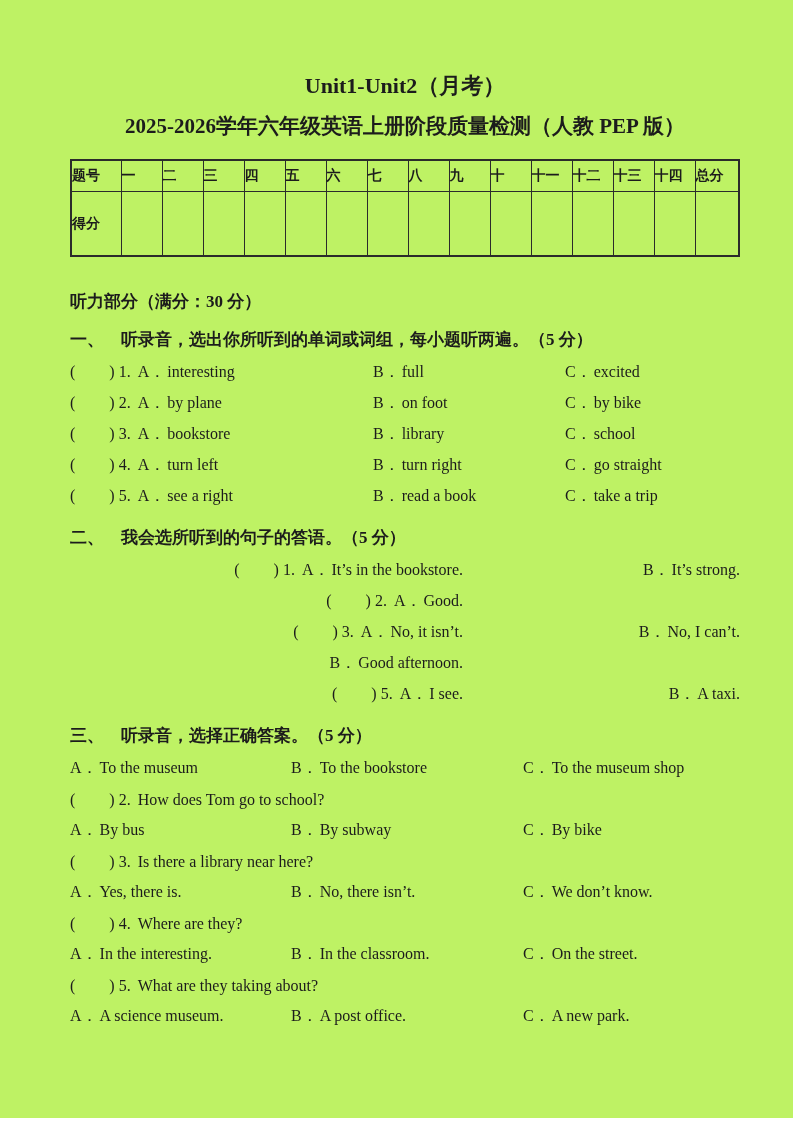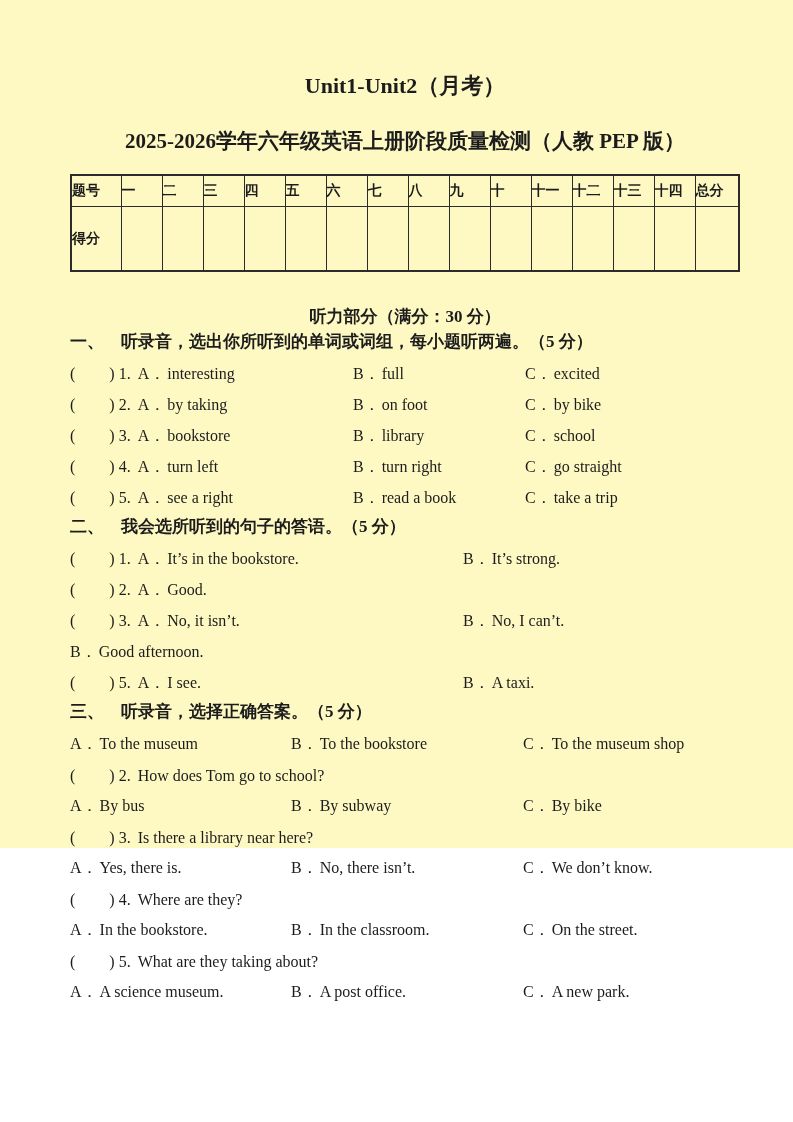--- a/index.html
+++ b/index.html
@@ -5,36 +5,36 @@
   html,body{margin:0;padding:0;}
   body{
     width:793px;height:1122px;
     background:#ffffff;
     color:#1c1c1c;
     font-family:"Liberation Serif","DejaVu Serif",serif;
     position:relative;
     overflow:hidden;
   }
   .page{
-    width:793px;height:848px;
-    background:#fef9c3;
+    width:793px;height:1118px;
+    background:#bef264;
   }
   .content{
     padding:0 53px 0 70px; 
   }
   
   .title1{
     padding-top:72px;
     text-align:center;
     font-size:22px;
     font-weight:bold;
     line-height:28px;
   }
   .title2{
-    margin-top:28px;
+    margin-top:13px;
     text-align:center;
     font-size:21px;
     font-weight:bold;
     line-height:27px;
   }
   
   table.score{
     margin:19px 0 0 0;
     width:670px;
     border-collapse:collapse;
@@ -45,43 +45,43 @@
     border:1px solid #2b2b2b;
     font-size:14px;
     font-weight:bold;
     padding:0;
   }
   table.score tr.hdr td{height:30px;}
   table.score tr.scr td{height:63px;}
   
   .part-heading{
     margin-top:33px;
-    text-align:center;
     font-size:17px;
     font-weight:bold;
     line-height:24px;
   }
   .sec-title{
+    margin-top:13px;
     font-size:17px;
     font-weight:bold;
     line-height:26px;
     height:26px;
     white-space:nowrap;
   }
   .sec-no{display:inline-block;margin-right:17px;}
   .rows{margin-top:4px;}
   .line{
     height:31px;
     display:grid;
     align-items:center;
     font-size:16px;
     white-space:nowrap;
   }
-  .sec1-row{grid-template-columns:283px 172px 1fr;}
-  .sec2-row{grid-template-columns:393px 1fr;}
+  .sec1-row{grid-template-columns:283px 172px 1fr;gap:20px;}
+  .sec2-row{grid-template-columns:393px 1fr;text-align:right;}
   .sec3-q{grid-template-columns:1fr;}
   .sec3-opt{grid-template-columns:221px 232px 1fr;}
   .paren-gap{display:inline-block;width:34px;}
   .num{margin:0 7px 0 4px;}
   .letter{margin-right:2px;}
   .opt .letter{margin-right:2px;}
 </style>
 </head>
 <body>
 
@@ -157,21 +157,21 @@
     </div>
     <div class="rows">
 
       <div class="line sec1-row">
         <span><span><span>(</span><span class="paren-gap"></span><span>)</span></span><span class="num">1.</span><span class="letter">A．</span><span>interesting</span></span>
         <span class="opt"><span class="letter">B．</span><span>full</span></span>
         <span class="opt"><span class="letter">C．</span><span>excited</span></span>
       </div>
 
       <div class="line sec1-row">
-        <span><span><span>(</span><span class="paren-gap"></span><span>)</span></span><span class="num">2.</span><span class="letter">A．</span><span>by taking</span></span>
+        <span><span><span>(</span><span class="paren-gap"></span><span>)</span></span><span class="num">2.</span><span class="letter">A．</span><span>by plane</span></span>
         <span class="opt"><span class="letter">B．</span><span>on foot</span></span>
         <span class="opt"><span class="letter">C．</span><span>by bike</span></span>
       </div>
 
       <div class="line sec1-row">
         <span><span><span>(</span><span class="paren-gap"></span><span>)</span></span><span class="num">3.</span><span class="letter">A．</span><span>bookstore</span></span>
         <span class="opt"><span class="letter">B．</span><span>library</span></span>
         <span class="opt"><span class="letter">C．</span><span>school</span></span>
       </div>
 
@@ -243,21 +243,21 @@
       <div class="line sec3-opt">
         <span class="opt"><span class="letter">A．</span><span>Yes, there is.</span></span>
         <span class="opt"><span class="letter">B．</span><span>No, there isn’t.</span></span>
         <span class="opt"><span class="letter">C．</span><span>We don’t know.</span></span>
       </div>
 
       <div class="line sec3-q">
         <span><span><span>(</span><span class="paren-gap"></span><span>)</span></span><span class="num">4.</span><span>Where are they?</span></span>
       </div>
       <div class="line sec3-opt">
-        <span class="opt"><span class="letter">A．</span><span>In the bookstore.</span></span>
+        <span class="opt"><span class="letter">A．</span><span>In the interesting.</span></span>
         <span class="opt"><span class="letter">B．</span><span>In the classroom.</span></span>
         <span class="opt"><span class="letter">C．</span><span>On the street.</span></span>
       </div>
 
       <div class="line sec3-q">
         <span><span><span>(</span><span class="paren-gap"></span><span>)</span></span><span class="num">5.</span><span>What are they taking about?</span></span>
       </div>
       <div class="line sec3-opt">
         <span class="opt"><span class="letter">A．</span><span>A science museum.</span></span>
         <span class="opt"><span class="letter">B．</span><span>A post office.</span></span>

